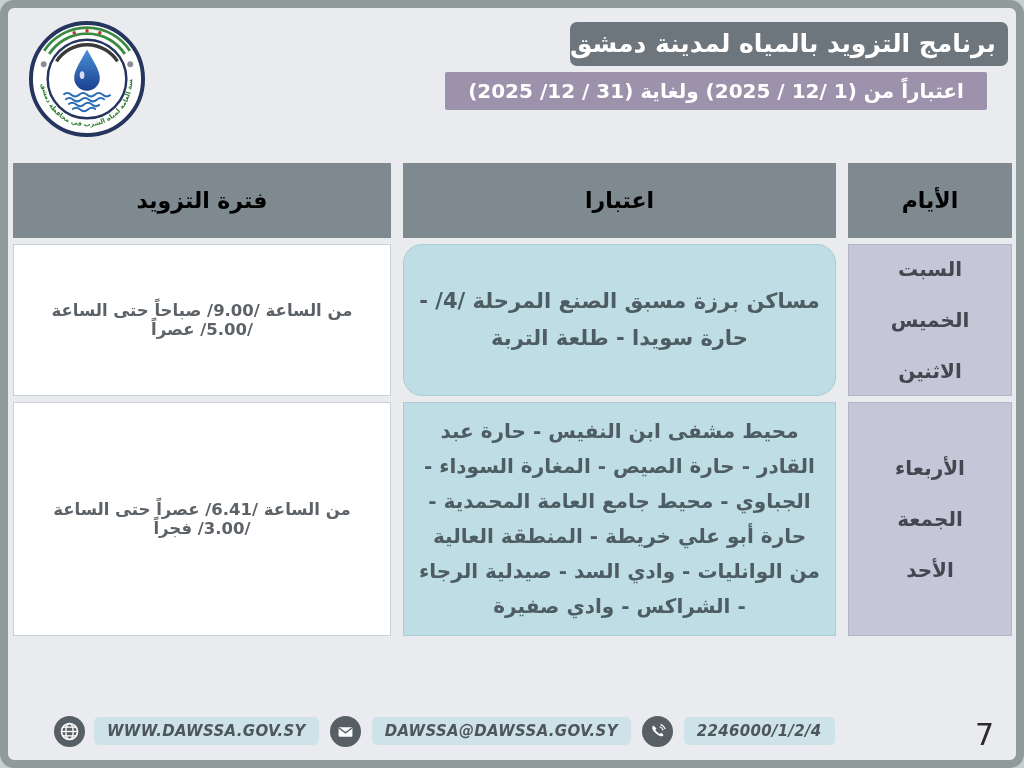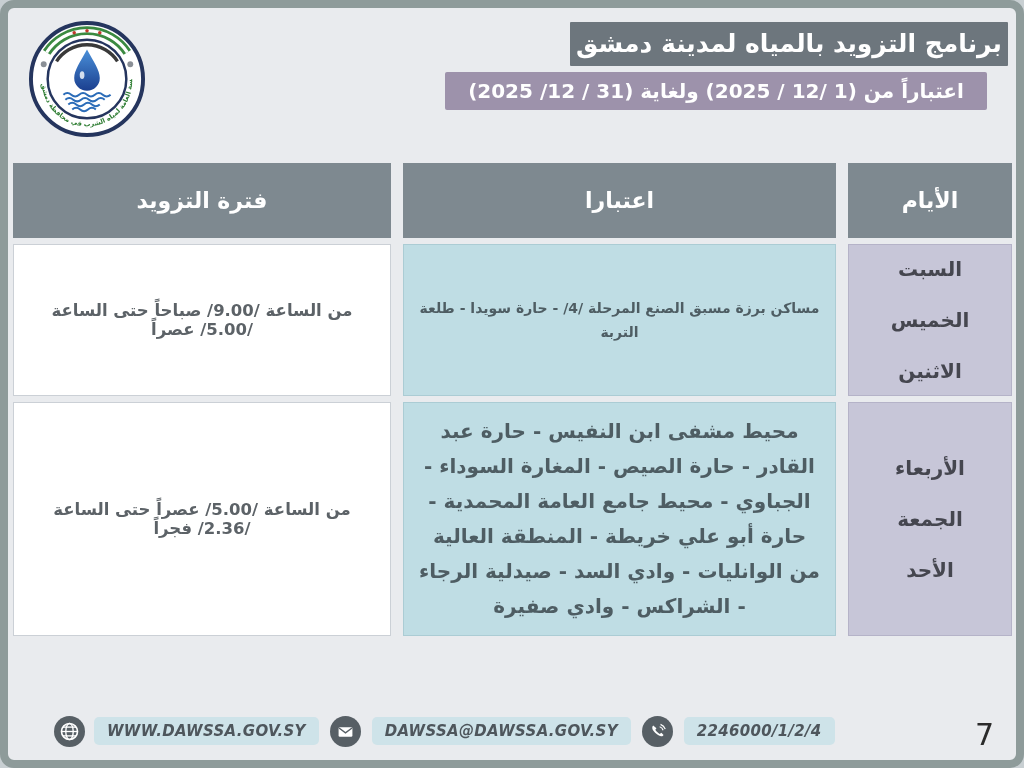--- a/index.html
+++ b/index.html
@@ -10,55 +10,55 @@
   }
   .page{
     position:absolute;left:0;top:0;width:1008px;height:752px;
     border:8px solid #8e9b9a;border-radius:14px;
     background:#e9ebee;
   }
   
   .logo{position:absolute;left:20px;top:12px;width:118px;height:118px;}
   .title-bar{
     position:absolute;left:562px;top:14px;width:438px;height:44px;
-    background:#6d767d;border-radius:1px;
+    background:#6d767d;border-radius:7px;
     color:#fff;font-weight:bold;font-size:25px;line-height:44px;
-    text-align:center;direction:rtl;
+    text-align:left;direction:rtl;
   }
   .subtitle-bar{
     position:absolute;left:437px;top:64px;width:542px;height:38px;
     background:#9d92ab;border-radius:2px;
     color:#fff;font-weight:bold;font-size:20px;line-height:38px;
     text-align:center;direction:rtl;
   }
   
   .sched{
     position:absolute;left:5px;top:155px;width:999px;
     display:grid;direction:rtl;
     grid-template-columns:164px 433px 378px;
     grid-template-rows:75px 152px 234px;
     column-gap:12px;row-gap:6px;
   }
   .th{
-    background:#7e8990;color:#ffffff;font-weight:bold;font-size:22px;
+    background:#7e8990;color:#000000;font-weight:bold;font-size:22px;
     display:flex;align-items:center;justify-content:center;
   }
   .cell{
     display:flex;align-items:center;justify-content:center;
     text-align:center;font-weight:bold;direction:rtl;
   }
   .cell-days{
     background:#c7c6d8;border:1px solid #b5b3c8;
     flex-direction:column;color:#45464f;font-size:20px;line-height:2.55;
   }
   .cell-region{
     background:#bfdde4;border:1px solid #abccd4;
     color:#4e5d63;font-size:20px;line-height:1.75;padding:6px 14px;
   }
-  .cell-region.r1{font-size:14px;}
+  .cell-region.r1{font-size:21px;border-radius:19px;}
   .cell-period{
     background:#ffffff;border:1px solid #cbd0d6;
     color:#5c6267;font-size:16.5px;padding:4px 10px;
   }
   
   .footer{
     position:absolute;left:46px;bottom:10px;height:38px;
     display:flex;align-items:center;gap:9px;
   }
   .icon-circle{
@@ -133,21 +133,21 @@
     </div>
     <div class="cell cell-region r1">مساكن برزة مسبق الصنع المرحلة /4/ - حارة سويدا - طلعة التربة</div>
     <div class="cell cell-period">من الساعة /9.00/ صباحاً حتى الساعة /5.00/ عصراً</div>
 
     <div class="cell cell-days">
       <span>الأربعاء</span>
       <span>الجمعة</span>
       <span>الأحد</span>
     </div>
     <div class="cell cell-region">محيط مشفى ابن النفيس - حارة عبد القادر - حارة الصيص - المغارة السوداء - الجباوي - محيط جامع العامة المحمدية - حارة أبو علي خريطة - المنطقة العالية من الوانليات - وادي السد - صيدلية الرجاء - الشراكس - وادي صفيرة</div>
-    <div class="cell cell-period">من الساعة /5.00/ عصراً حتى الساعة /2.36/ فجراً</div>
+    <div class="cell cell-period">من الساعة /6.41/ عصراً حتى الساعة /3.00/ فجراً</div>
   </div>
 
   <div class="footer">
     <span class="icon-circle">
       <svg width="21" height="21" viewBox="0 0 22 22">
         <circle cx="11" cy="11" r="8.4" fill="none" stroke="#ffffff" stroke-width="1.7"></circle>
         <ellipse cx="11" cy="11" rx="3.9" ry="8.4" fill="none" stroke="#ffffff" stroke-width="1.4"></ellipse>
         <line x1="2.6" y1="11" x2="19.4" y2="11" stroke="#ffffff" stroke-width="1.4"></line>
         <line x1="4" y1="6.4" x2="18" y2="6.4" stroke="#ffffff" stroke-width="1.4"></line>
         <line x1="4" y1="15.6" x2="18" y2="15.6" stroke="#ffffff" stroke-width="1.4"></line>

